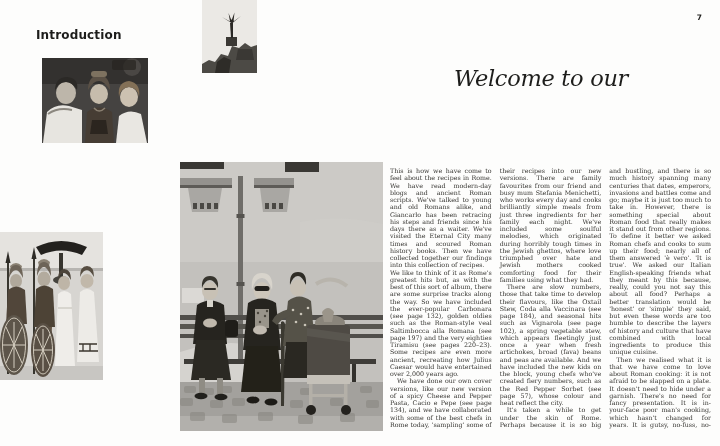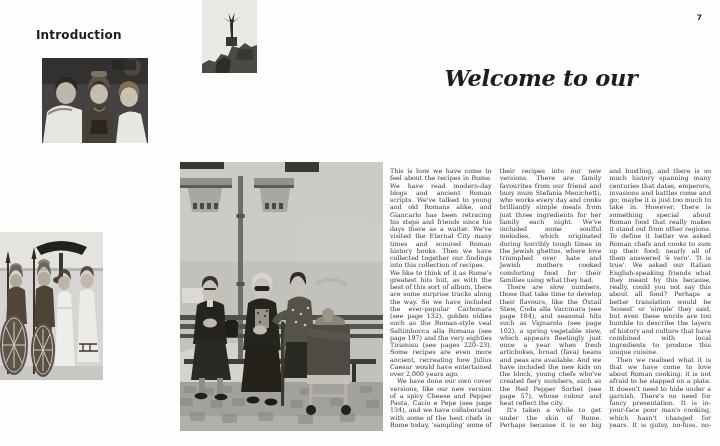--- a/index.html
+++ b/index.html
@@ -19,21 +19,21 @@
   }
   figure.photo{position:absolute;margin:0;padding:0;line-height:0;}
   figure.photo svg{display:block;}
   .photo-trio{left:42px;top:58px;width:106px;height:85px;}
   .photo-statue{left:202px;top:0;width:55px;height:73px;}
   .photo-soldiers{left:0;top:232px;width:103px;height:148px;}
   .photo-bench{left:180px;top:162px;width:203px;height:269px;}
   .title{
     position:absolute;left:391px;top:67px;width:300px;margin:0;
     text-align:center;color:#1d1d1b;
-    font-family:"DejaVu Serif",serif;font-style:italic;font-weight:bold;
+    font-family:"DejaVu Serif",serif;font-style:italic;font-weight:normal;
     font-size:22.5px;line-height:22px;letter-spacing:-0.3px;
   }
   .title span{display:block;}
   .bodytext{
     position:absolute;left:390px;top:167px;width:321px;height:266px;
     column-count:3;column-gap:8px;column-fill:auto;overflow:hidden;
     font-family:"DejaVu Serif","Liberation Serif",serif;
     font-size:6.3px;line-height:7.25px;color:#34332f;
     text-align:justify;
   }

